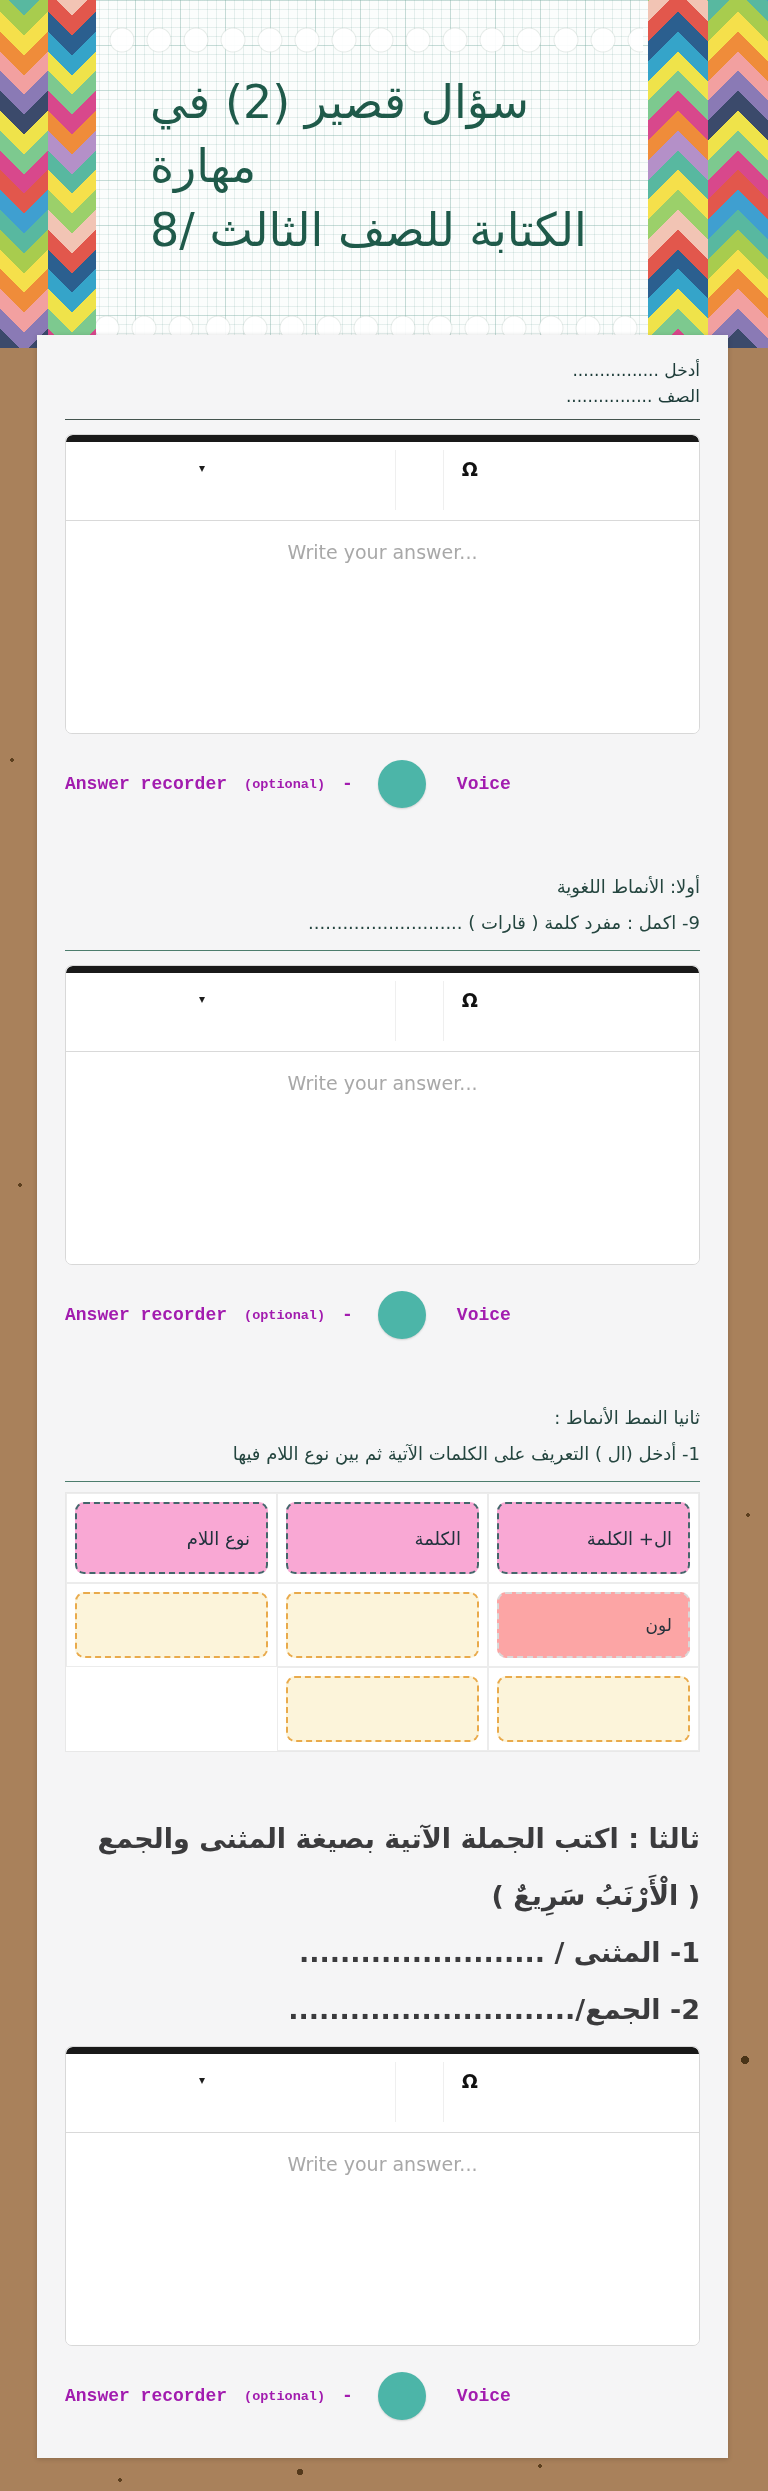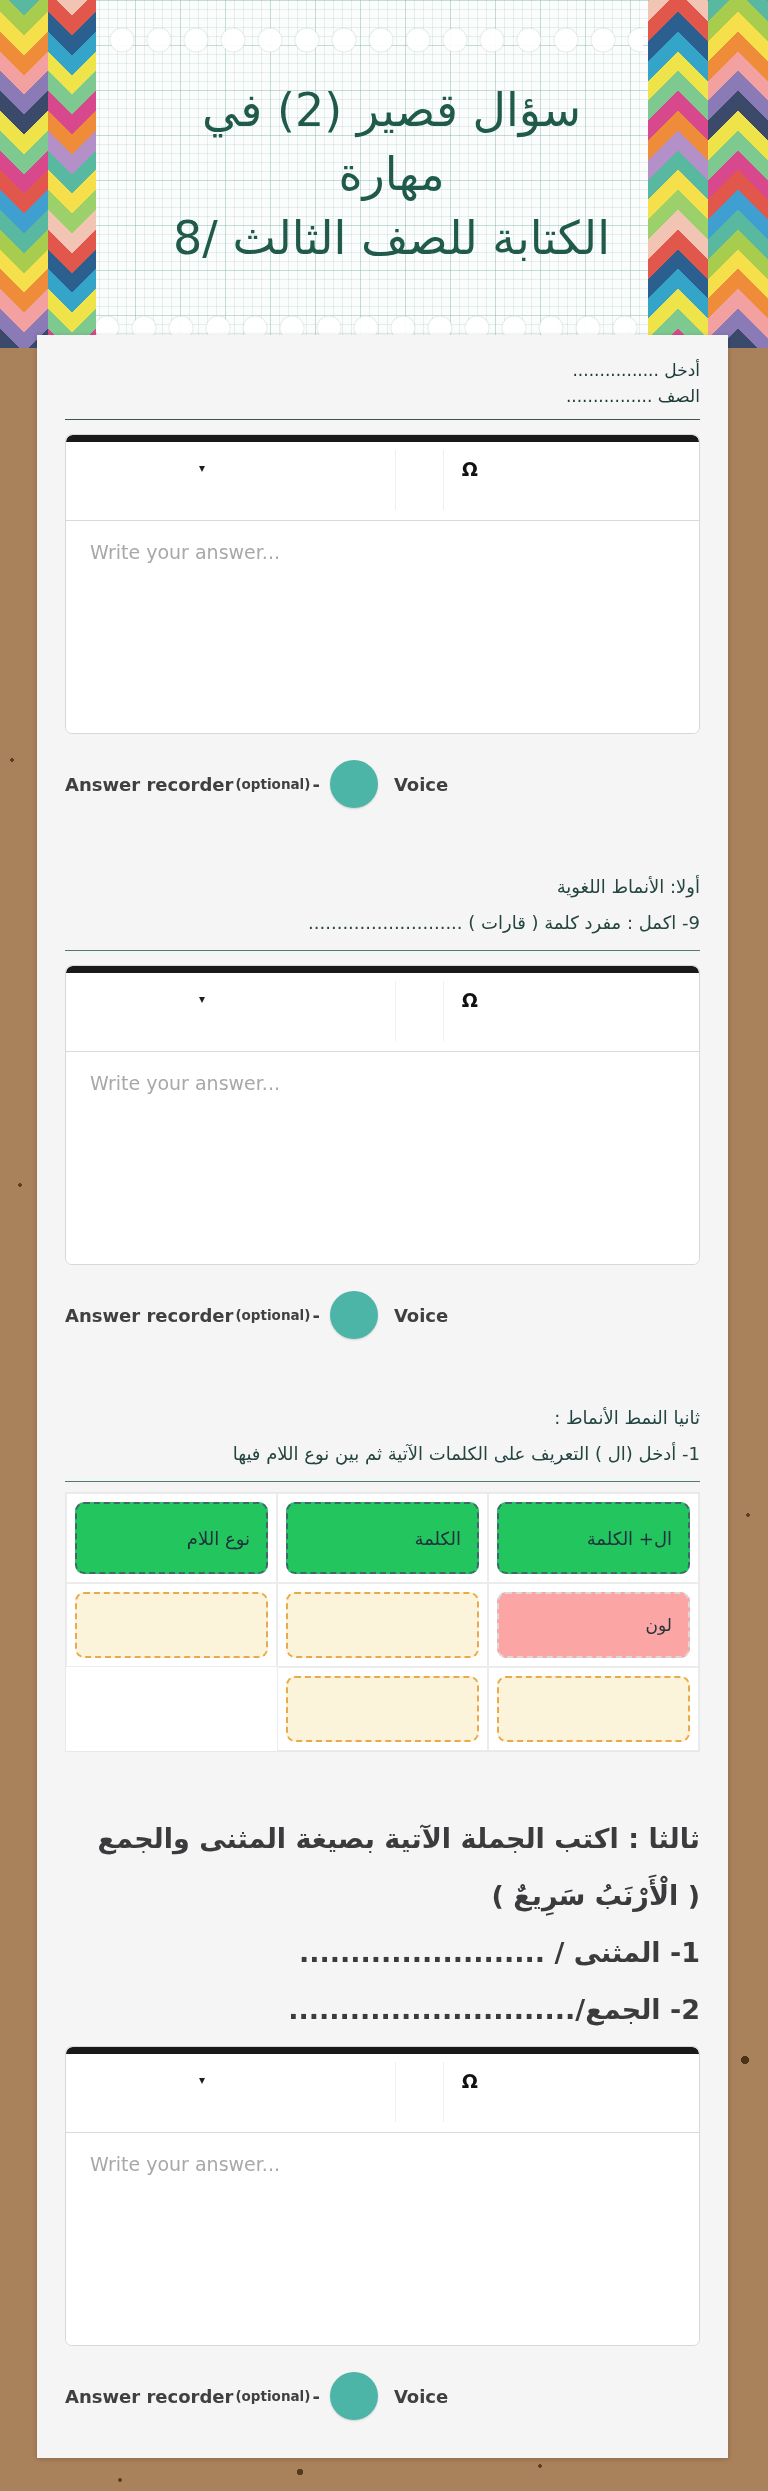--- a/index.html
+++ b/index.html
@@ -61,22 +61,22 @@
         #d8488c 0 14px,#7dc98f 14px 28px,#efe34a 28px 42px,#35a4c9 42px 56px,
         #2b5f8f 56px 70px,#e2574c 70px 84px,#f2c4b4 84px 98px,#9bd06a 98px 112px,
         #f5e04b 112px 126px,#58b8a0 126px 140px,#b490c8 140px 154px,#ef8c3a 154px 168px); }
   .h-d{ background:repeating-linear-gradient(-45deg,
         #d8488c 0 14px,#7dc98f 14px 28px,#efe34a 28px 42px,#35a4c9 42px 56px,
         #2b5f8f 56px 70px,#e2574c 70px 84px,#f2c4b4 84px 98px,#9bd06a 98px 112px,
         #f5e04b 112px 126px,#58b8a0 126px 140px,#b490c8 140px 154px,#ef8c3a 154px 168px); }
 
   .title-wrap{
     position:absolute; top:70px; right:135px; left:150px;
-    direction:rtl; text-align:center;
-    color:#1f5a4a; font-size:46px; line-height:64px; font-weight:500;margin-top:8px;
+    direction:rtl; text-align:left;
+    color:#1f5a4a; font-size:46px; line-height:64px; font-weight:500;
   }
 
   
   .panel{
     position:absolute; top:335px; left:37px; width:691px; height:2123px;
     background:#f5f5f6;
     box-shadow:0 1px 5px rgba(0,0,0,.18);
     padding:22px 28px 38px 28px;
   }
 
@@ -103,28 +103,29 @@
   .tb-omega{
     position:absolute; left:62.5%; top:16px;
     background:none; border:none; cursor:pointer;
     font-size:19px; font-weight:700; color:#111;
     font-family:"DejaVu Sans", sans-serif;
   }
   .abox-input{
     display:block; width:100%; height:212px; border:none; outline:none; resize:none;
     padding:20px 24px; font-size:19px; color:#333; background:#fff;
     font-family:"DejaVu Sans", sans-serif;
+    text-align:center;
   }
   .abox-input::placeholder{ color:#a8a8a8; }
 
   
   .recorder{
     direction:ltr; margin-top:26px; height:48px;
-    display:flex; align-items:center; gap:2px;
-    color:#404040; font-weight:700; font-size:18px;
+    display:flex; align-items:center; gap:17px;
+    color:#a21caf; font-weight:700; font-size:18px;font-family:Liberation Mono, monospace;
   }
   .rec-opt{ font-size:13.5px; }
   .rec-dash{ font-size:18px; }
   .rec-btn{
     width:48px; height:48px; border-radius:50%;
     background:#4cb5a8; border:none; cursor:pointer;
     margin-left:8px; margin-right:14px;
     box-shadow:0 1px 2px rgba(0,0,0,.15);
   }
 
@@ -138,21 +139,21 @@
     direction:rtl; margin-top:10px;
     display:grid; grid-template-columns:1fr 1fr 1fr;
     border:1px solid #e8e8e8; background:#fff;
   }
   .wt-cell{ border:1px solid #ececec; padding:8px; }
   .wt-box{
     height:72px; border-radius:9px;
     display:flex; align-items:center;
     padding:0 16px; font-size:18px; color:#20323d;
   }
-  .wt-box.yellow{ background:#22c55e; border:2.4px dashed #44666b; }
+  .wt-box.yellow{ background:#f9a8d4; border:2.4px dashed #44666b; }
   .wt-box.word{ background:#fca5a5; border:2px dashed #d9d9d9; font-size:17px; color:#27333c; height:66px; }
   .wt-box.blank{ background:#fcf4da; border:2.2px dashed #e9aa4b; height:66px; }
 
   
   .third{ direction:rtl; margin-top:58px; color:#3b3b3d; font-weight:700; font-size:27px; }
   .third p{ line-height:57px; }
 
   button{ font-family:"DejaVu Sans", sans-serif; }
 </style>
 </head>

